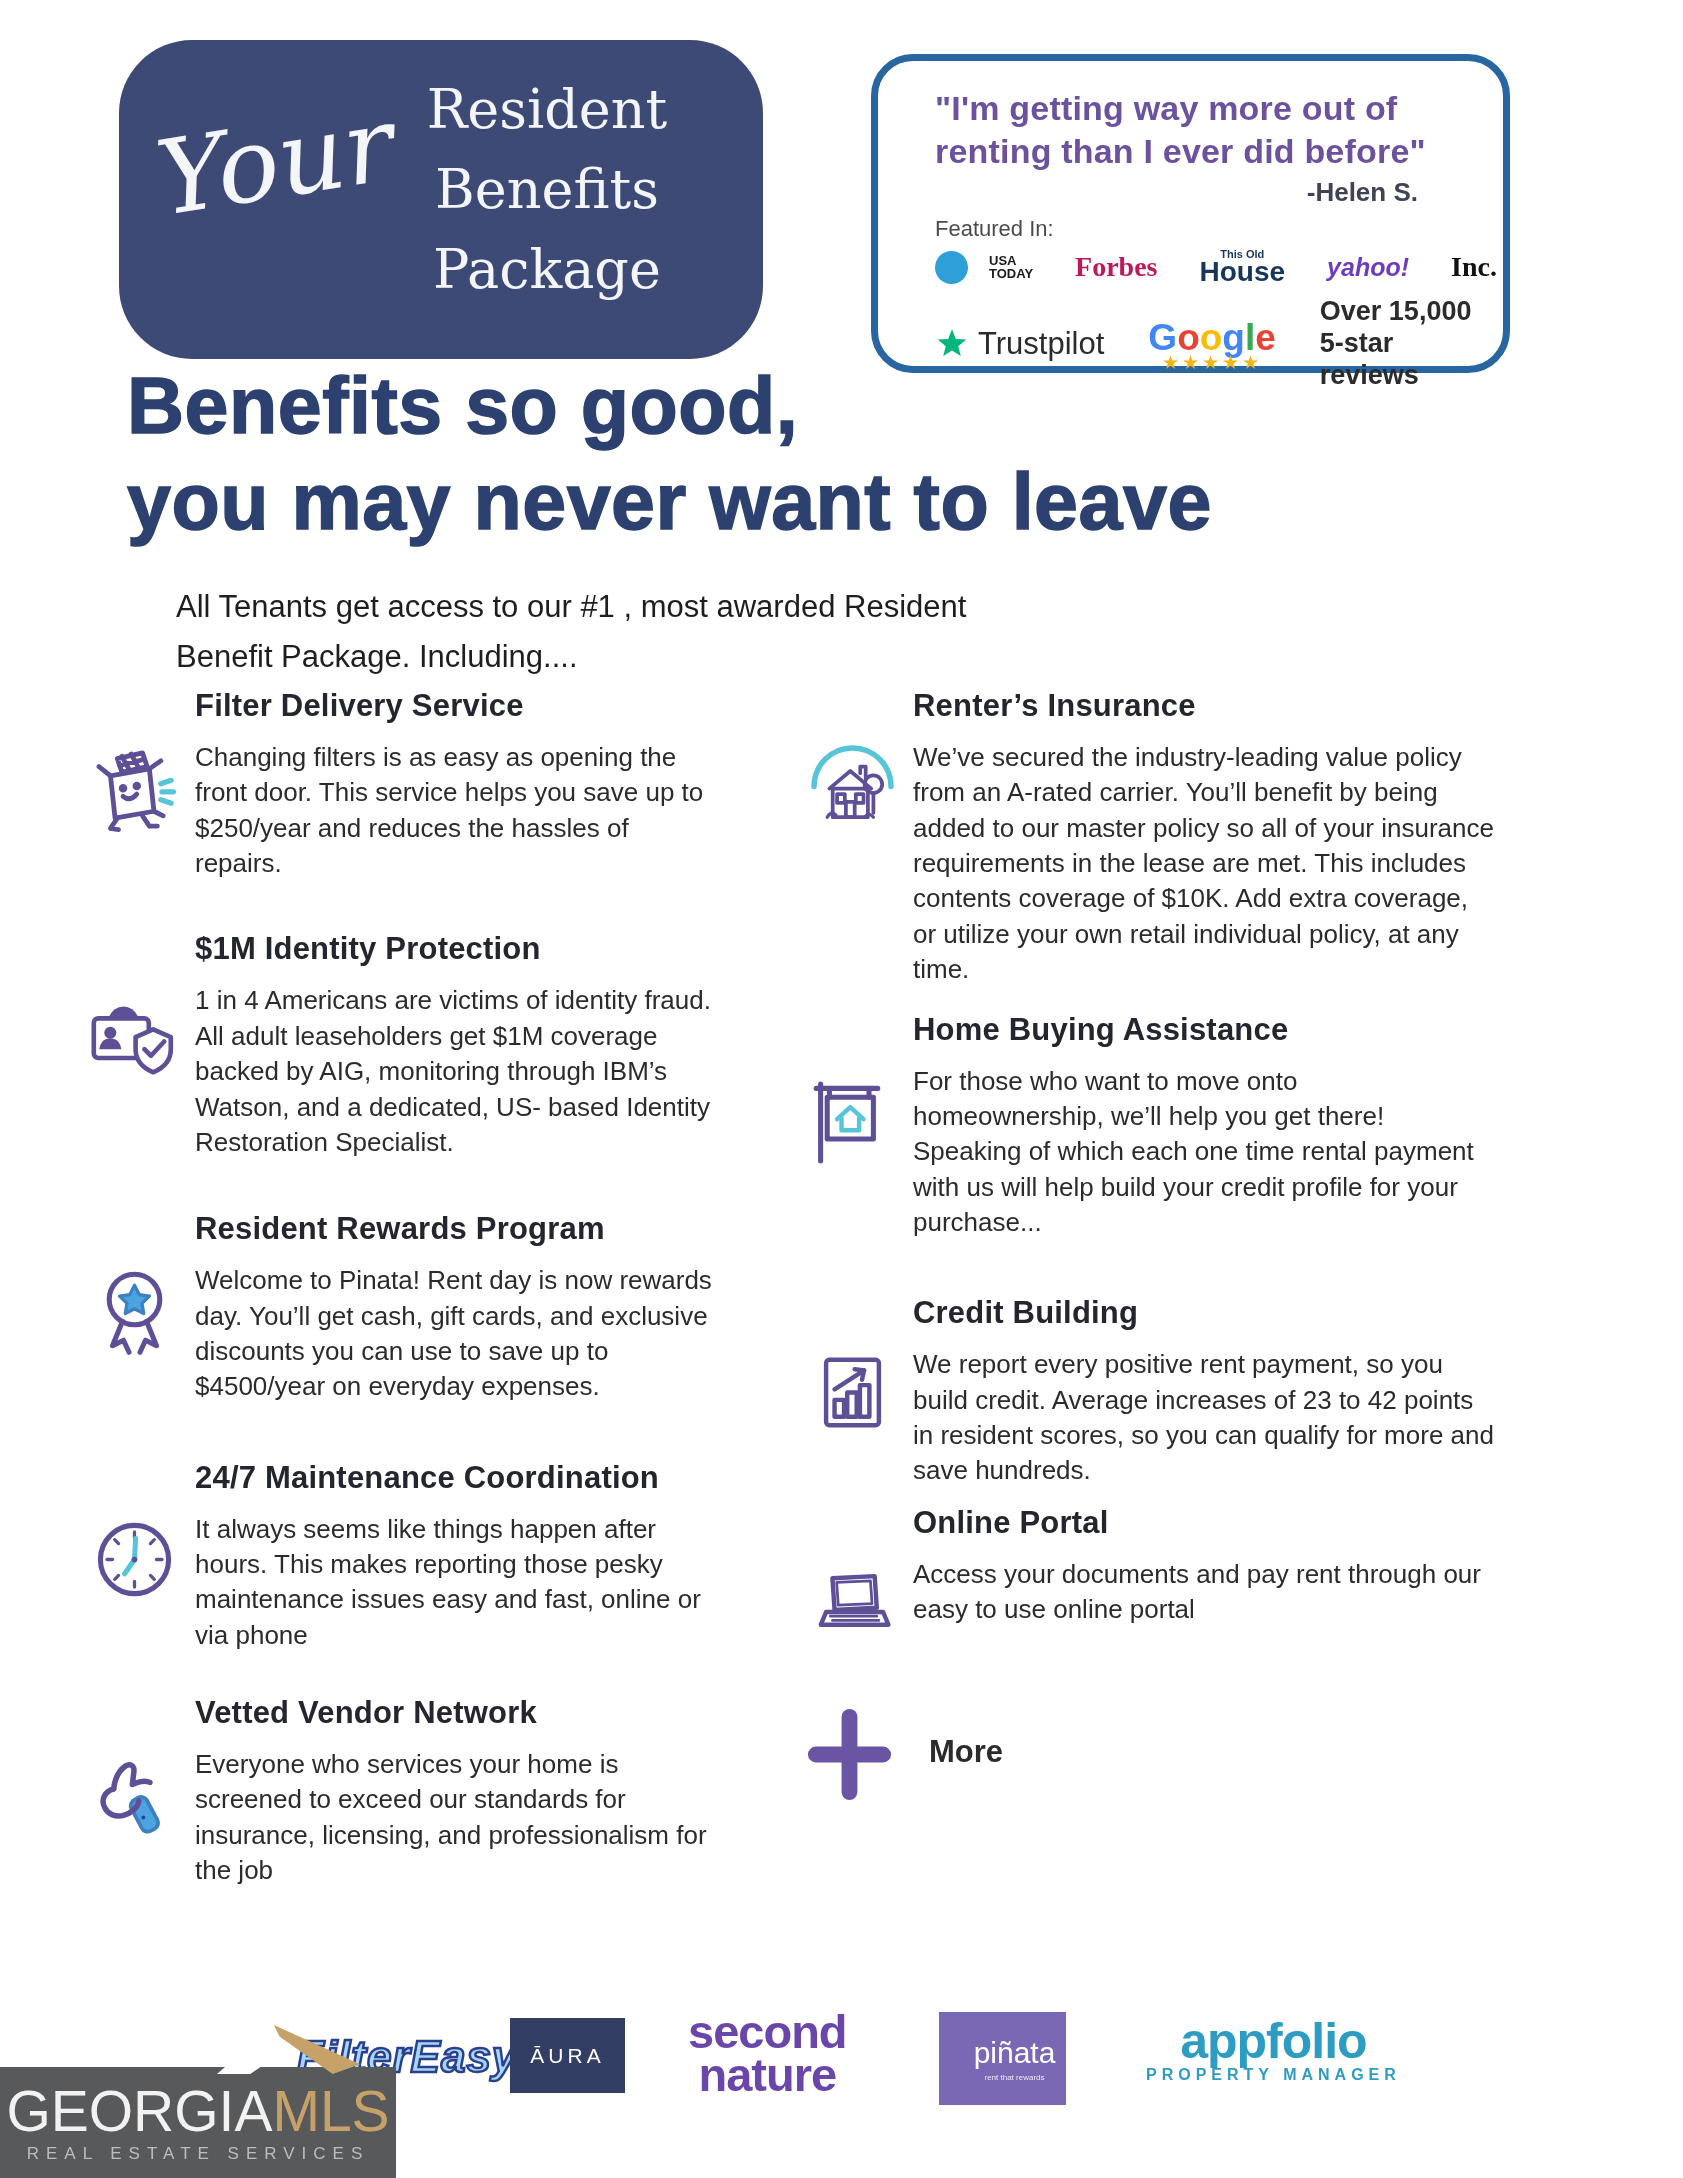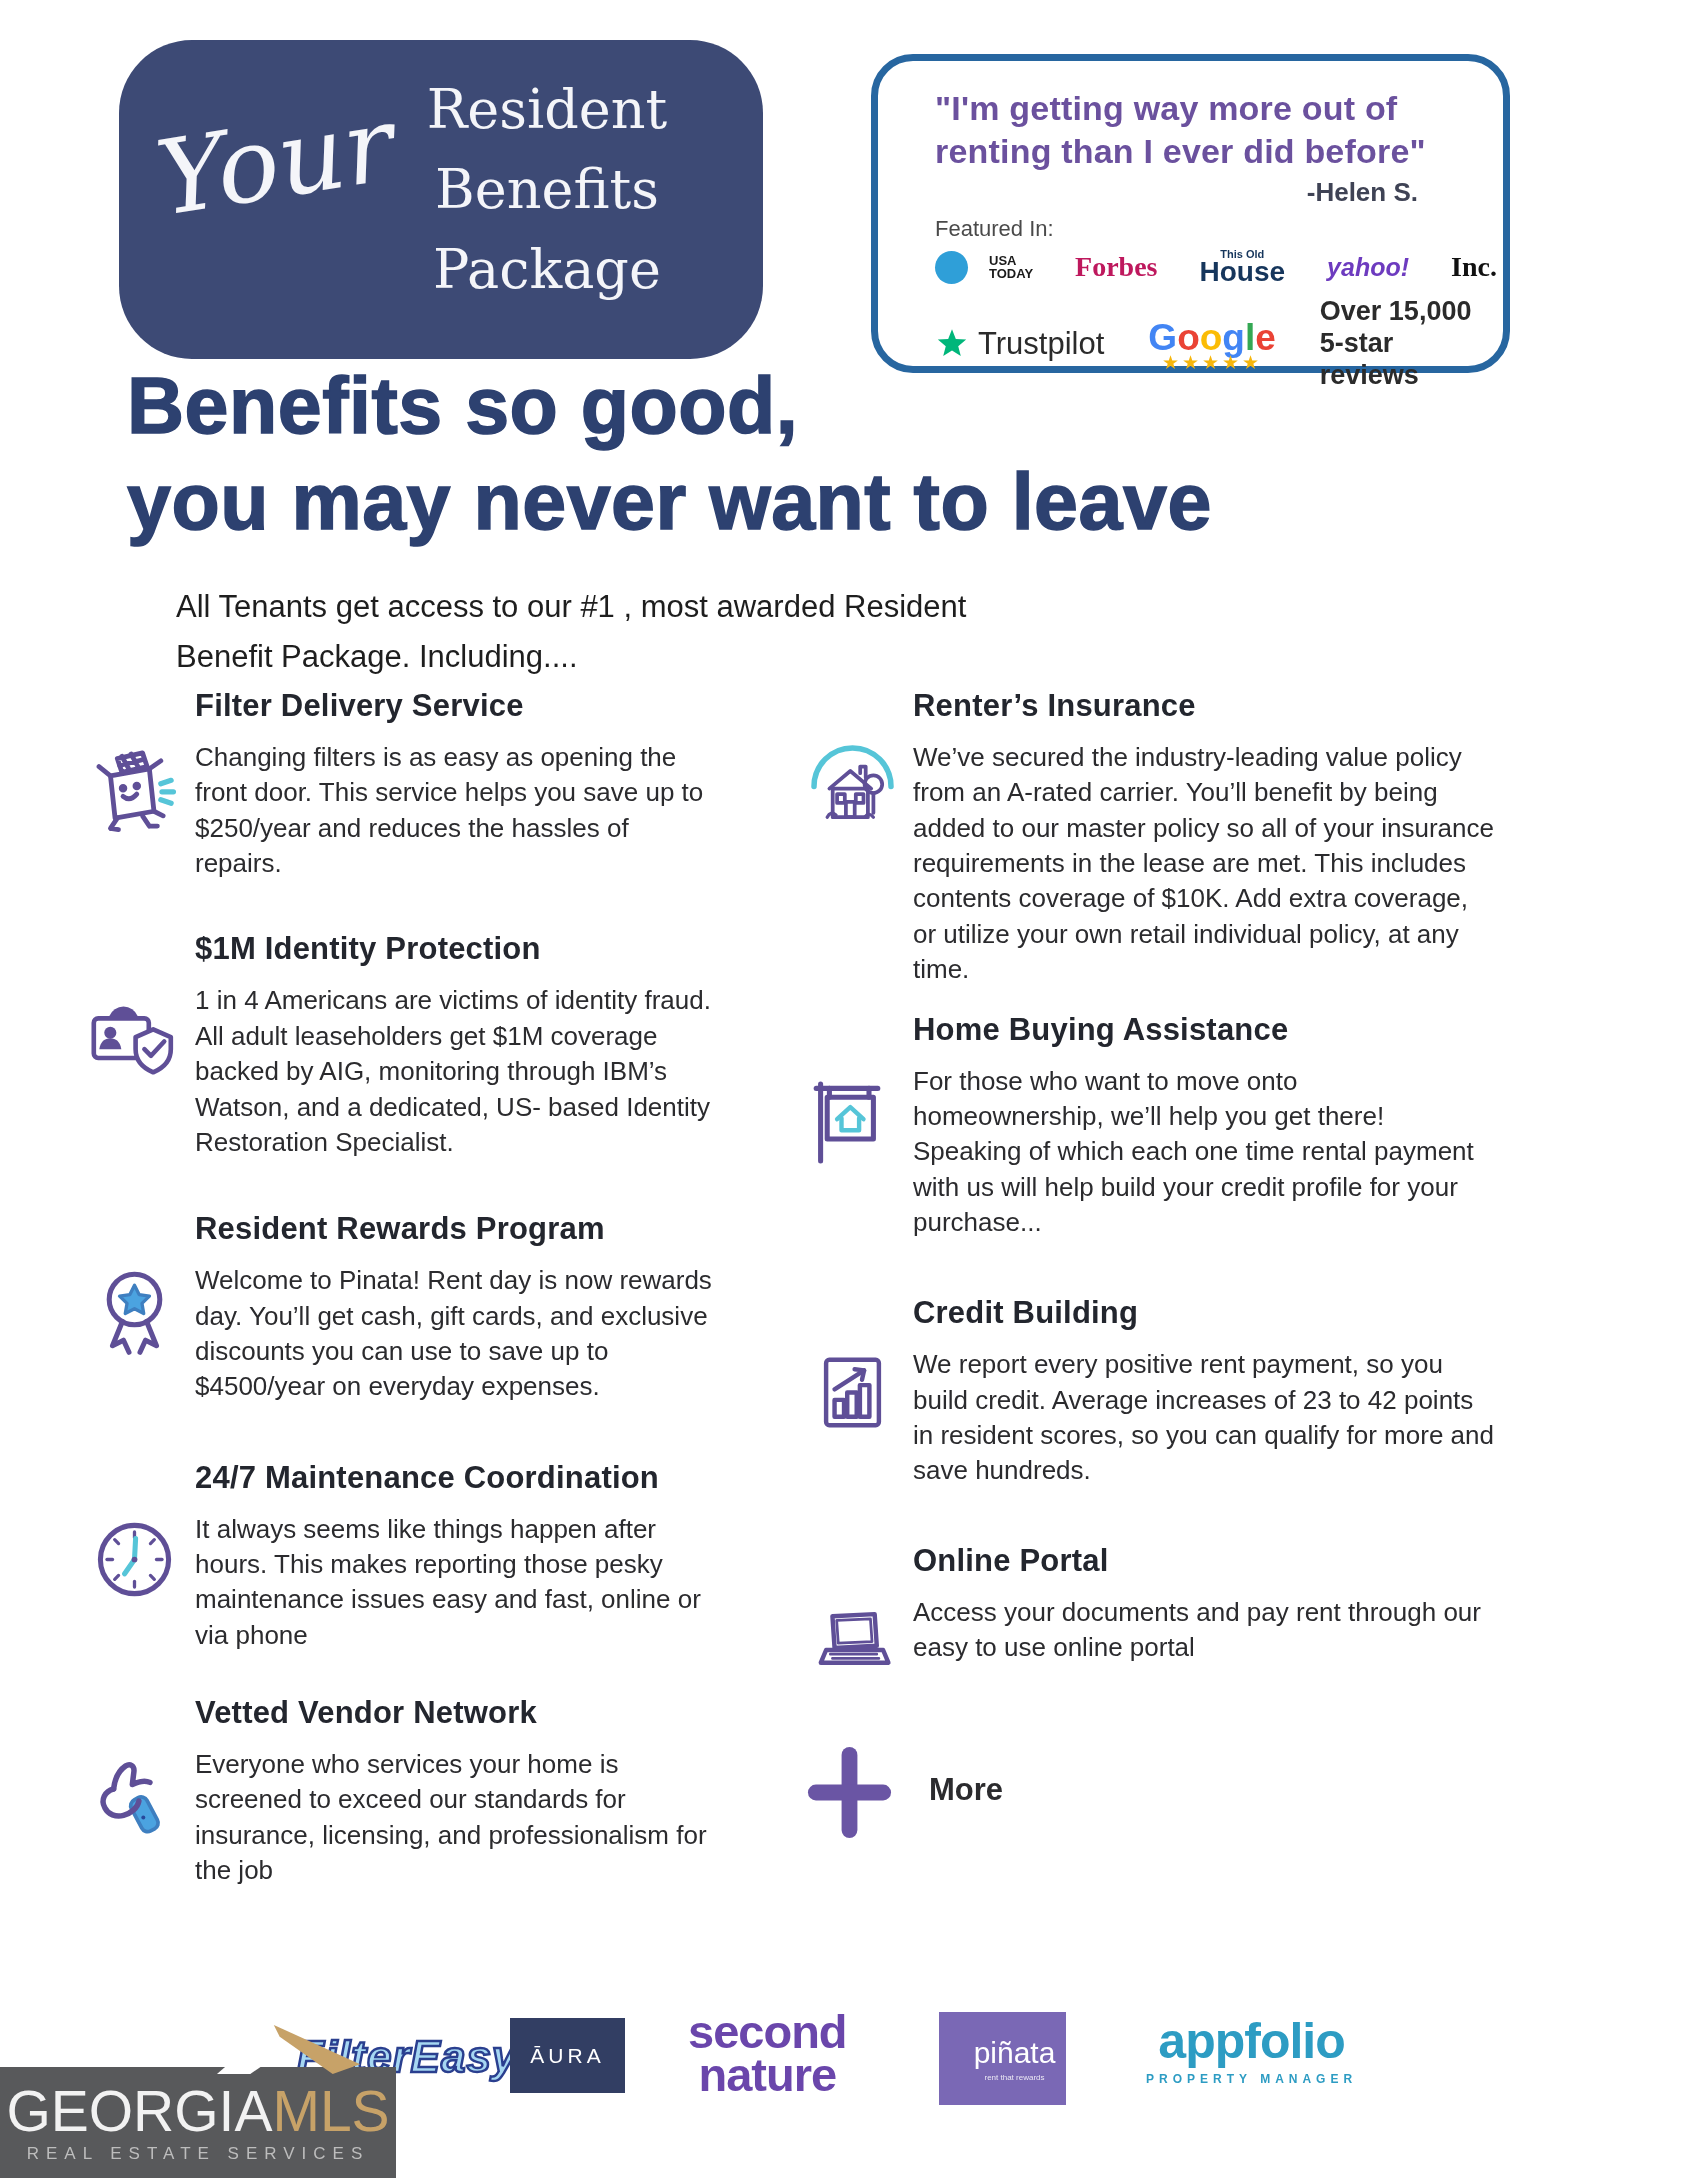--- a/index.html
+++ b/index.html
@@ -57,21 +57,21 @@
   .feature { display:flex; }
   .icon-box { width:121px; flex:none; display:flex; justify-content:center; align-items:flex-start; }
   .content { flex:1; }
   .feature h3 { margin:0 0 16px; font-size:31px; font-weight:bold; color:#23262e; letter-spacing:0.2px; }
   .feature p { margin:0; font-size:26px; color:#2b2b2e; line-height:1.36; }
   .col-left  .feature p { max-width:520px; }
   .col-right .feature p { max-width:586px; }
 
   .f-l0 { margin-bottom:50px; } .f-l1 { margin-bottom:51px; } .f-l2 { margin-bottom:55px; }
   .f-l3 { margin-bottom:42px; }
-  .f-r0 { margin-bottom:24px; } .f-r1 { margin-bottom:55px; } .f-r2 { margin-bottom:54px; }
+  .f-r0 { margin-bottom:24px; } .f-r1 { margin-bottom:55px; } .f-r2 { margin-bottom:16px; }
   .f-r3 { margin-bottom:53px; }
   .pad-icon-1 { padding-top:50px; } .pad-icon-2 { padding-top:61px; }
 
   .more-row { display:flex; align-items:center; gap:34px; margin-left:12px; }
   .more-label { font-size:31px; font-weight:bold; color:#2b2b2e; }
 
   
   .logo-filtereasy { position:absolute; left:297px; top:2032px; font-size:44px; font-weight:bold;
            font-style:italic; color:#a6d7f2; -webkit-text-stroke:2.5px #2a3f8f; letter-spacing:1px; }
   .logo-aura { position:absolute; left:510px; top:2018px; width:115px; height:75px; background:#323e63;
@@ -79,21 +79,21 @@
            font-size:21px; letter-spacing:4px; }
   .logo-secondnature { position:absolute; left:688px; top:2010px; color:#6a46ab; font-weight:bold;
            font-size:47px; line-height:.92; text-align:center; letter-spacing:-1px; }
   .logo-secondnature span { display:block; }
   .logo-pinata { position:absolute; left:939px; top:2012px; width:127px; height:93px; background:#7a68b5;
            color:#fff; display:flex; flex-direction:column; align-items:center; justify-content:center;padding-left:24px; }
   .pinata-word { font-size:30px; }
   .pinata-tag { font-size:8px; margin-top:3px; opacity:.85; }
   .logo-appfolio { position:absolute; left:1146px; top:2016px; text-align:center; color:#2d9cc3; }
   .appfolio-word { font-size:50px; font-weight:bold; letter-spacing:-1px; line-height:1; }
-  .appfolio-sub { font-size:12px; letter-spacing:5px; margin-top:6px; font-weight:bold; }
+  .appfolio-sub { font-size:16px; letter-spacing:5px; margin-top:0; font-weight:bold; }
 
   .georgiamls { position:absolute; left:0; top:2067px; width:396px; height:111px; background:#58595b; }
   .gm-roof { position:absolute; left:216px; top:-44px; }
   .gm-text { position:absolute; left:0; top:16px; width:100%; text-align:center; line-height:1;
            font-size:57px; letter-spacing:0; }
   .gm-georgia { color:#f2f2f2; } .gm-mls { color:#c7a268; }
   .gm-tag { position:absolute; left:0; top:77px; width:100%; text-align:center;
            font-size:17px; letter-spacing:7px; color:#bdbdbd; }
 
   .icon-svg { display:block; }

